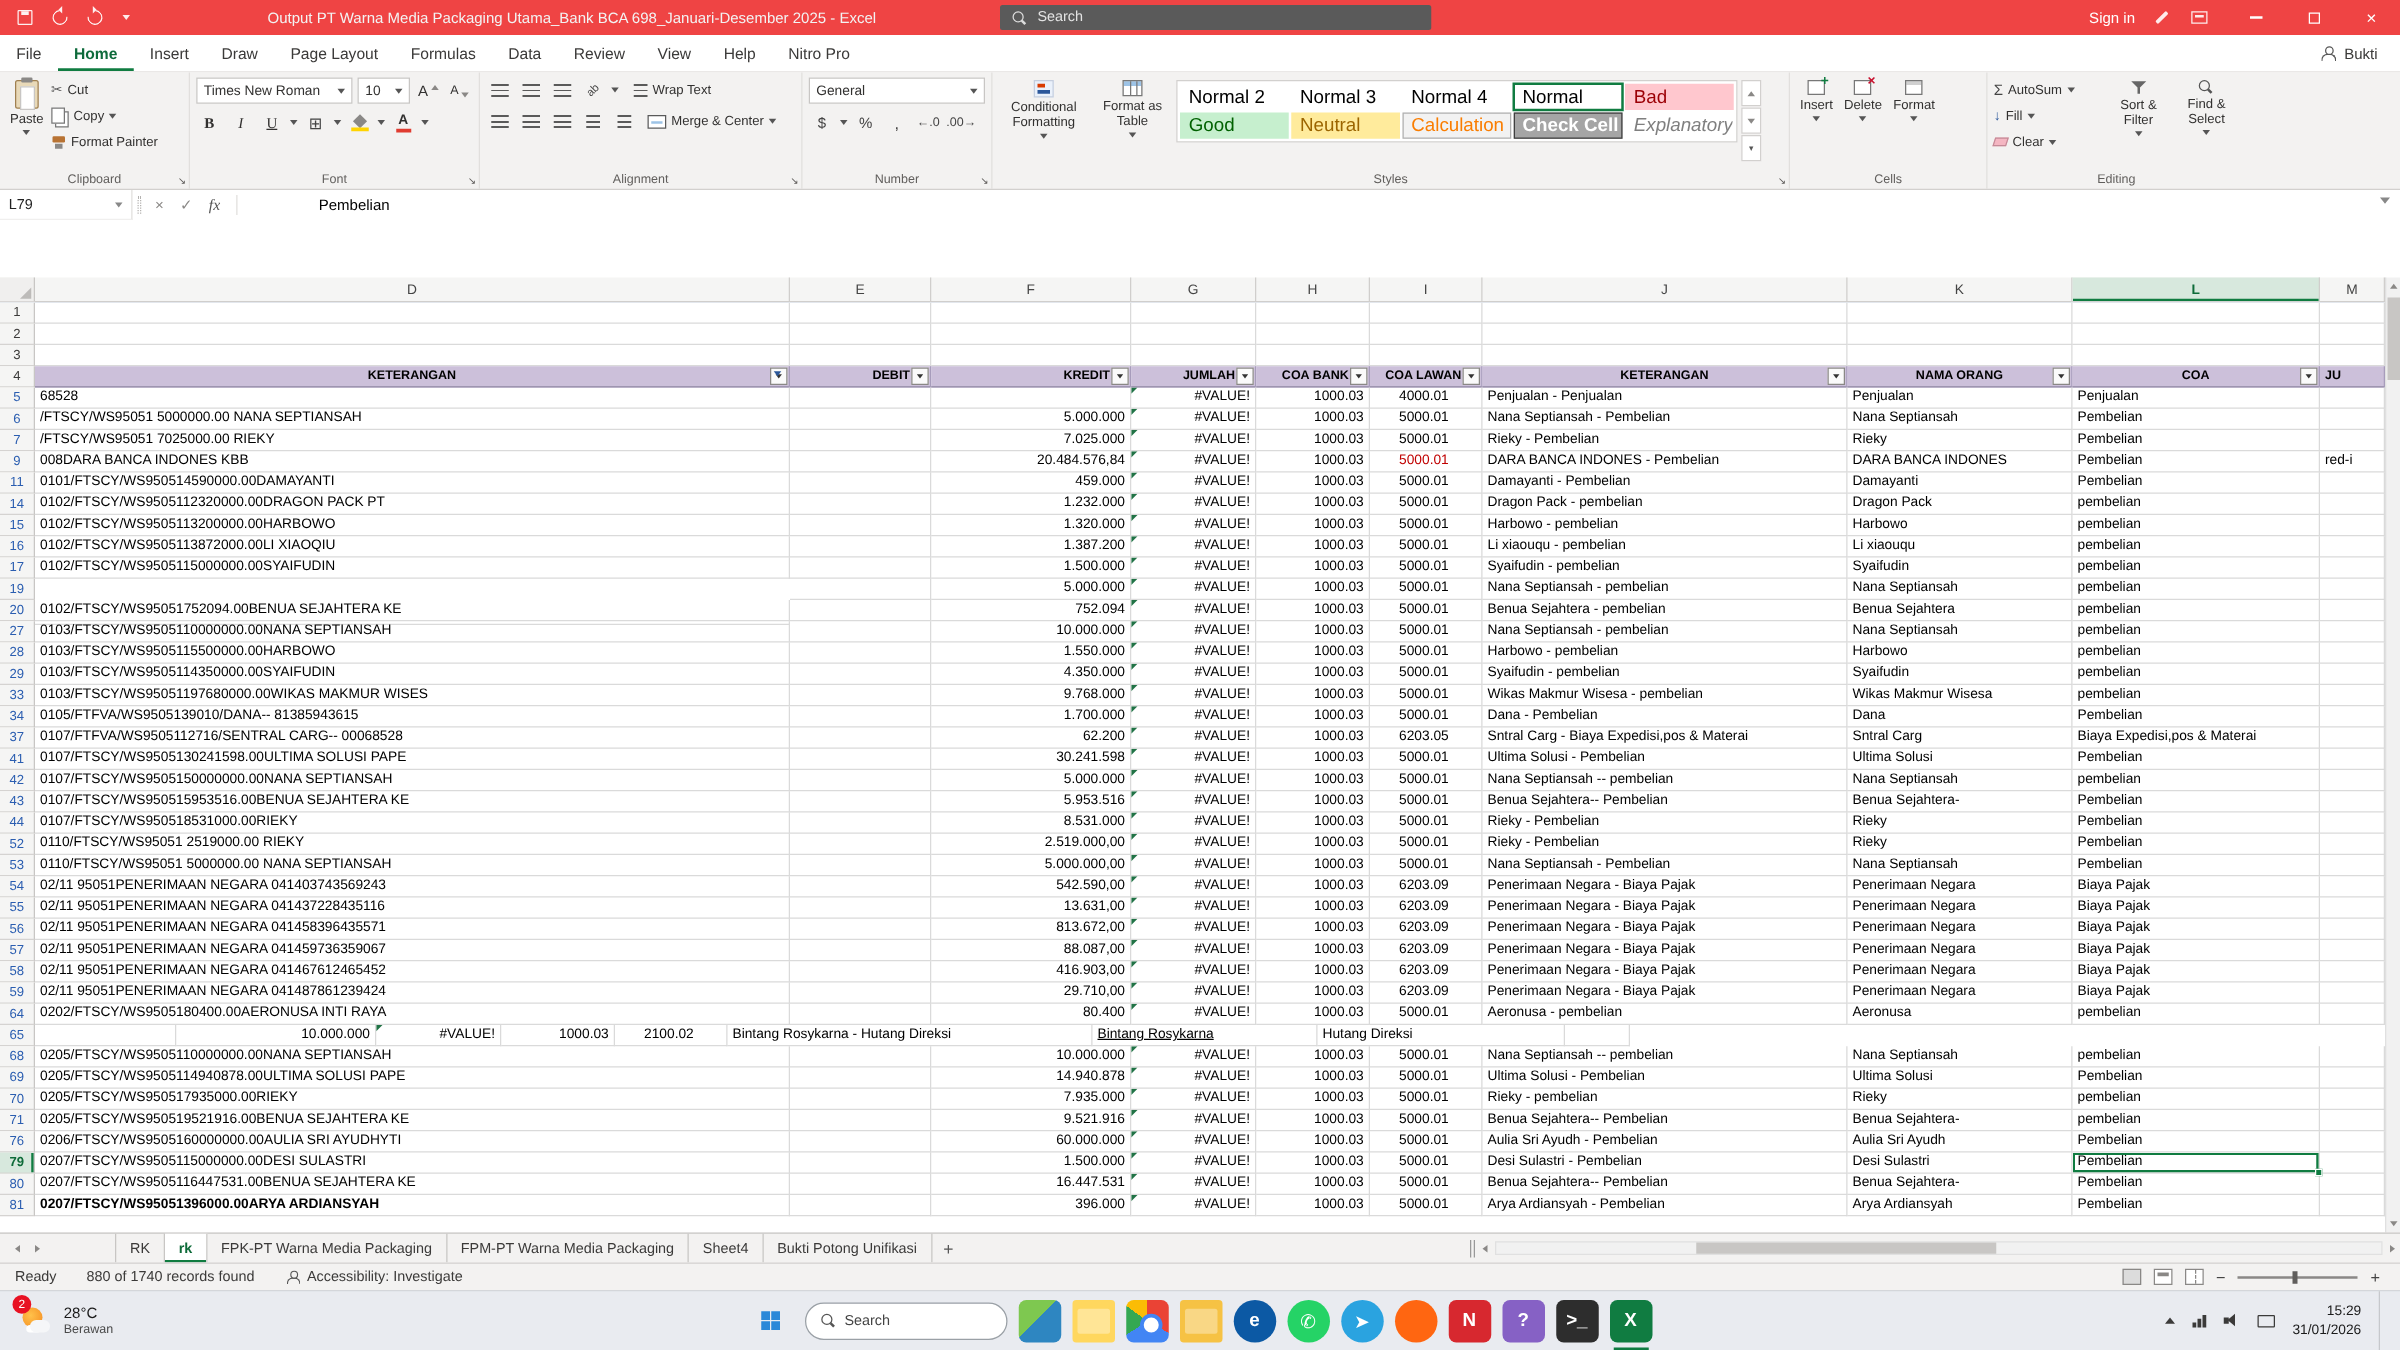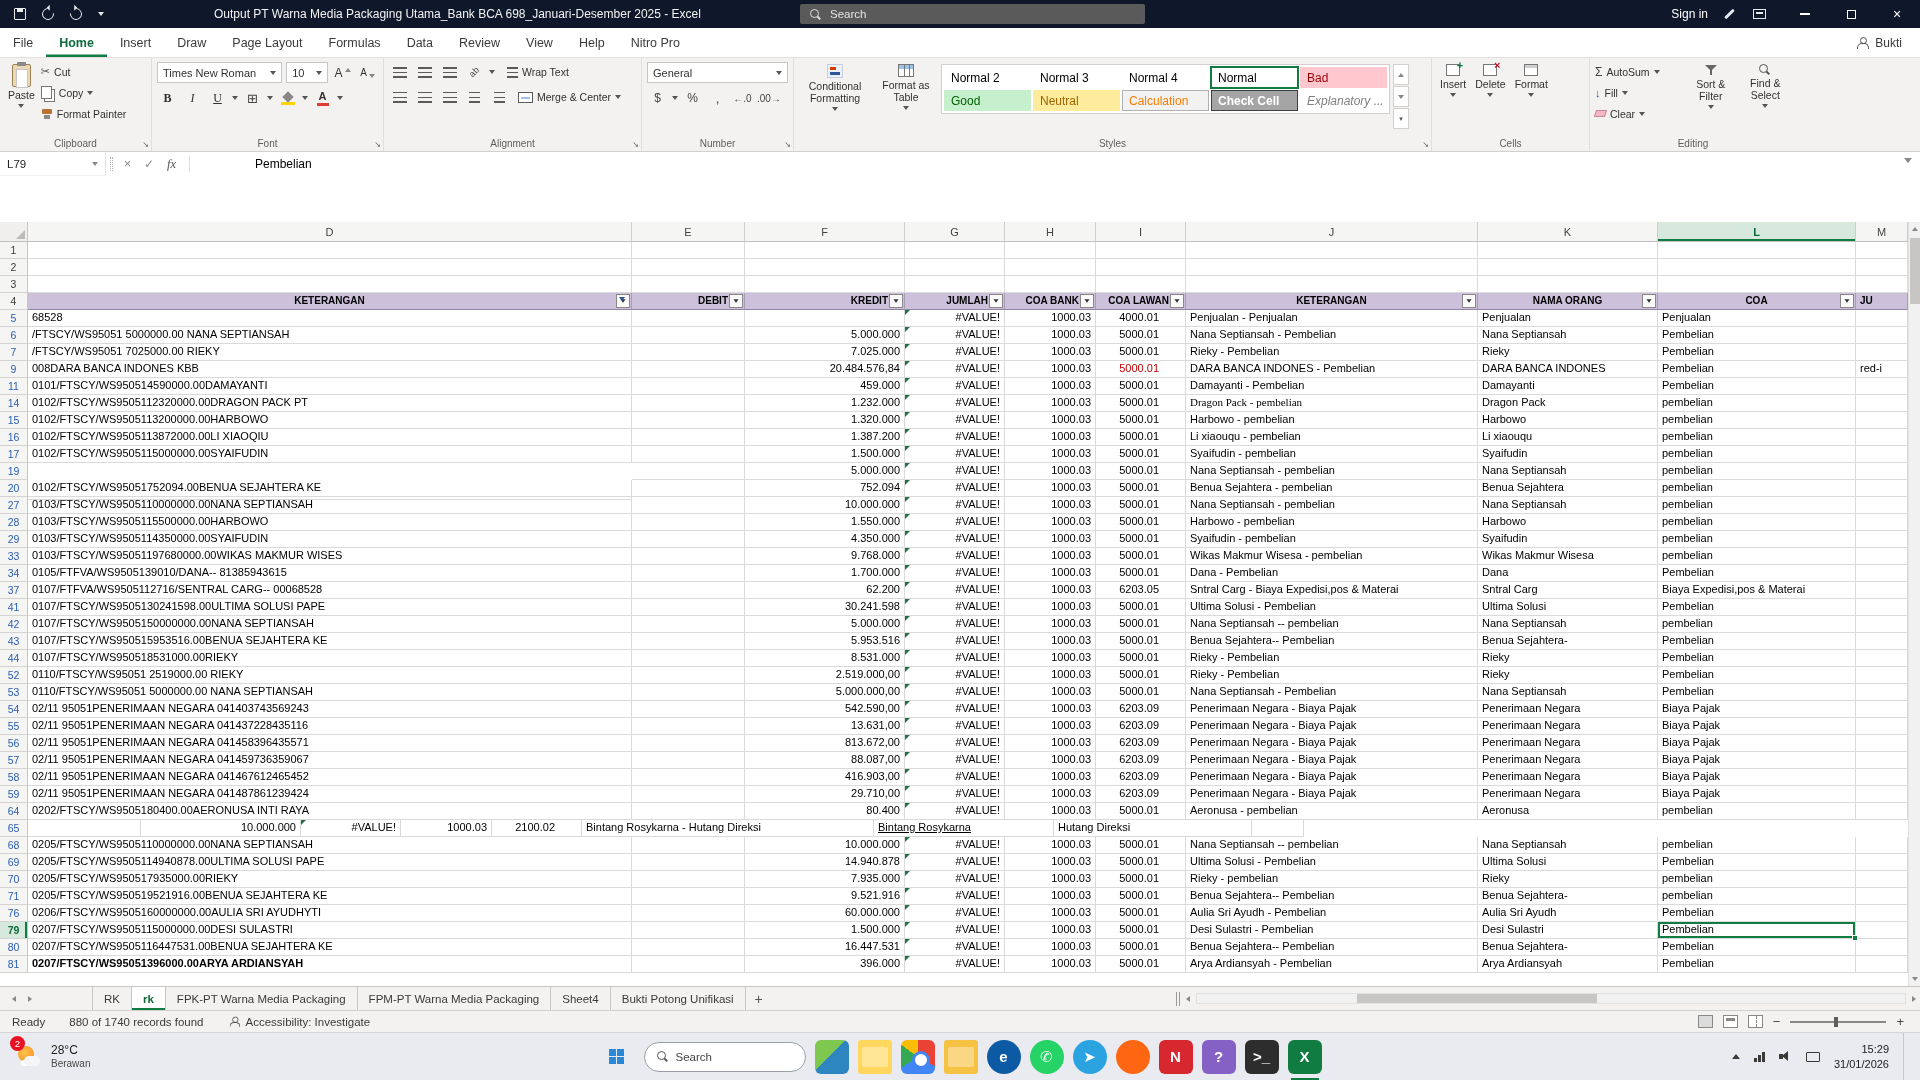--- a/index.html
+++ b/index.html
@@ -1,21 +1,21 @@
 <!DOCTYPE html>
 <html><head>
 <meta charset="utf-8">
 <style>
 *{margin:0;padding:0;box-sizing:border-box;}
 html,body{width:1920px;height:1080px;overflow:hidden;}
 body{font-family:"Liberation Sans","DejaVu Sans",sans-serif;background:#fff;}
 #app{position:relative;width:1920px;height:1080px;background:#fff;}
 
 
-.titlebar{position:absolute;top:0;left:0;right:0;height:28px;background:#0f172a;display:flex;align-items:center;color:#fff;}
+.titlebar{position:absolute;top:0;left:0;right:0;height:28px;background:#ef4444;display:flex;align-items:center;color:#fff;}
 .qat{display:flex;align-items:center;gap:16px;padding:0 14px;}
 .ti{position:relative;width:12px;height:12px;opacity:.92;}
 .ic-save{border:1.3px solid #fff;border-radius:1px;}
 .ic-save::after{content:"";position:absolute;left:2px;right:2px;top:0;height:3px;background:#fff;}
 .ic-undo{border:1.6px solid #fff;border-radius:50%;border-top-color:transparent;transform:rotate(40deg);}
 .ic-undo::after{content:"";position:absolute;left:-3px;top:-2px;border:3px solid transparent;border-right-color:#fff;transform:rotate(-40deg);}
 .ic-redo{border:1.6px solid #fff;border-radius:50%;border-top-color:transparent;transform:rotate(-40deg) scaleX(-1);}
 .ic-redo::after{content:"";position:absolute;left:-3px;top:-2px;border:3px solid transparent;border-right-color:#fff;transform:rotate(-40deg);}
 .qcar{width:0;height:0;border-left:3.5px solid transparent;border-right:3.5px solid transparent;border-top:4px solid #fff;opacity:.9;}
 .tb-title{font-size:12px;white-space:nowrap;margin-left:96px;color:#f3f3f3;}
@@ -83,21 +83,21 @@
 .ic-merge::after{content:"";position:absolute;left:2px;right:2px;top:4.5px;height:1.5px;background:#9dc3e6;}
 
 .numtxt{font-size:10px;color:#444;}
 
 .ic-cf{width:16px;height:14px;position:relative;background:#eaf1fb;border:1px solid #c5cede;}
 .ic-cf::before{content:"";position:absolute;left:2px;top:2px;width:6px;height:3px;background:#d83b01;}
 .ic-cf::after{content:"";position:absolute;left:2px;top:7px;width:10px;height:3px;background:#2b579a;}
 .ic-fat{width:16px;height:13px;border:1px solid #777;background:linear-gradient(#9dc3e6 0 4px,#fff 4px);position:relative;}
 .ic-fat::after{content:"";position:absolute;left:5px;top:0;bottom:0;width:1px;background:#777;box-shadow:5px 0 0 #777;}
 .gal{display:grid;grid-template-columns:repeat(5,87px);grid-auto-rows:21px;gap:2px;background:#fff;border:1px solid #d2d0ce;padding:2px;align-self:flex-start;margin-top:2px;}
-.gcell{font-size:12px;display:flex;align-items:center;padding-left:6px;background:#fff;color:#000;border:1px solid transparent;white-space:nowrap;overflow:hidden;}
+.gcell{font-size:15px;display:flex;align-items:center;padding-left:6px;background:#fff;color:#000;border:1px solid transparent;white-space:nowrap;overflow:hidden;}
 .g-bad{background:#ffc7ce;color:#9c0006;}
 .g-good{background:#c6efce;color:#006100;}
 .g-neutral{background:#ffeb9c;color:#9c6500;}
 .g-calculation{background:#f2f2f2;color:#fa7d00;border:1px solid #b0b0b0;}
 .g-check{background:#a5a5a5;color:#fff;border:1px solid #3f3f3f;font-weight:bold;}
 .g-explanatory{color:#7f7f7f;font-style:italic;}
 .gsel{outline:2px solid #107c41;outline-offset:-1px;}
 .galrail{display:flex;flex-direction:column;gap:1px;margin-top:2px;}
 .galrail .rbtn{width:16px;height:21px;border:1px solid #d2d0ce;background:#fff;display:flex;align-items:center;justify-content:center;font-size:7px;color:#555;}
 
@@ -679,21 +679,21 @@
           <div class="cell col-m" style="width: 52px;"></div>
         </div>
         <div class="grow">
           <div class="rowhdr blue">14</div>
           <div class="cell col-d" style="width: 604px;">0102/FTSCY/WS9505112320000.00DRAGON PACK PT</div>
           <div class="cell col-e" style="width: 113px;"></div>
           <div class="cell col-f" style="width: 160px;">1.232.000</div>
           <div class="cell col-g err" style="width: 100px;">#VALUE!</div>
           <div class="cell col-h" style="width: 91px;">1000.03</div>
           <div class="cell col-i" style="width: 90px;">5000.01</div>
-          <div class="cell col-j" style="width: 292px; font-family: Liberation Serif, serif;">Dragon Pack - pembelian</div>
+          <div class="cell col-j" style="width: 292px;">Dragon Pack - pembelian</div>
           <div class="cell col-k" style="width: 180px;">Dragon Pack</div>
           <div class="cell col-l" style="width: 198px;">pembelian</div>
           <div class="cell col-m" style="width: 52px;"></div>
         </div>
         <div class="grow">
           <div class="rowhdr blue">15</div>
           <div class="cell col-d" style="width: 604px;">0102/FTSCY/WS9505113200000.00HARBOWO</div>
           <div class="cell col-e" style="width: 113px;"></div>
           <div class="cell col-f" style="width: 160px;">1.320.000</div>
           <div class="cell col-g err" style="width: 100px;">#VALUE!</div>

